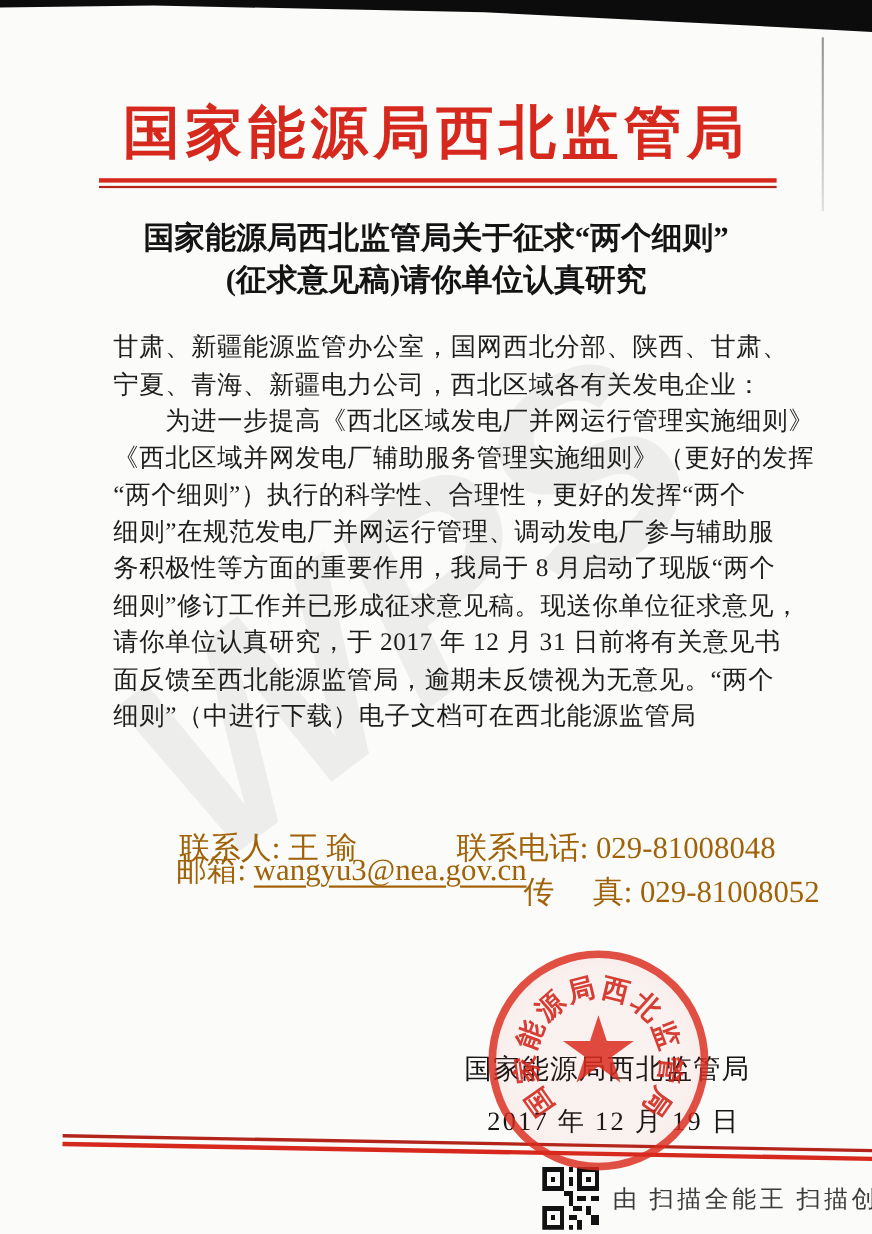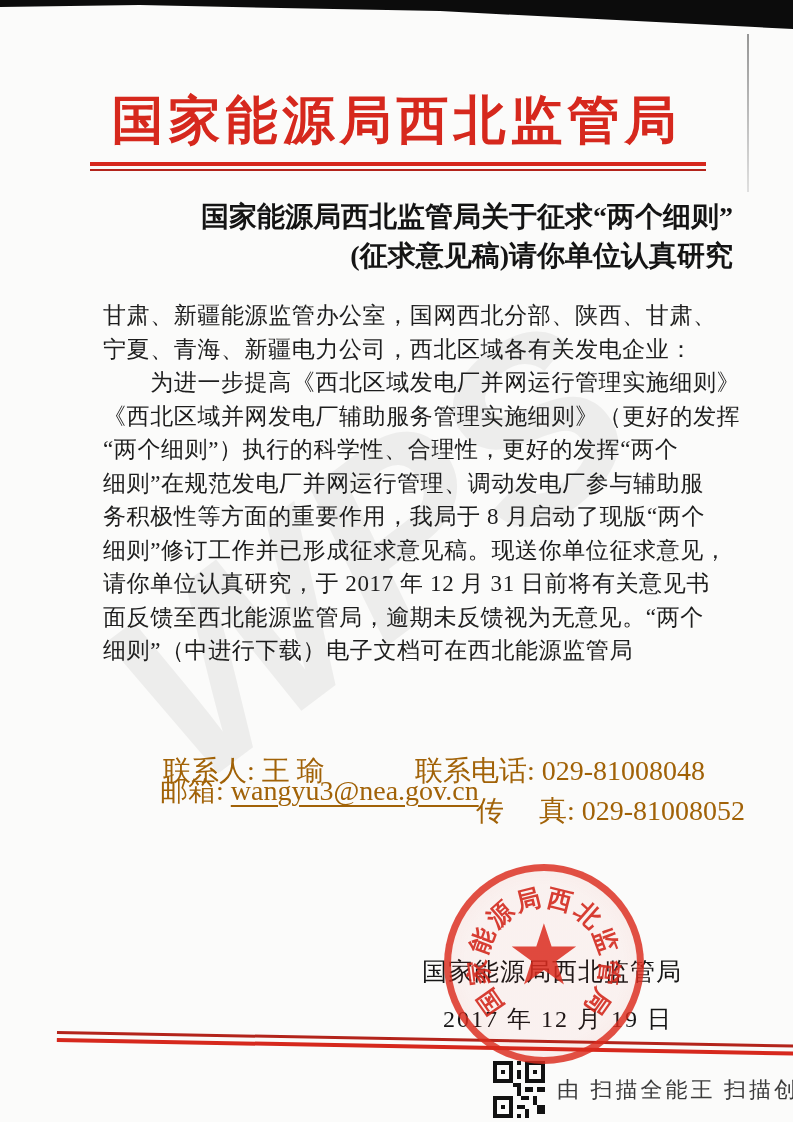--- a/index.html
+++ b/index.html
@@ -15,21 +15,21 @@
 
   
   .agency-header{position:absolute;top:86px;left:0;width:100%;text-align:center;
                  font-size:52px;font-weight:bold;letter-spacing:5px;color:var(--red);z-index:2;white-space:nowrap;}
   .header-rule{position:absolute;top:162px;left:90px;width:616px;z-index:2;}
   .header-rule .thick{height:4px;background:var(--red);}
   .header-rule .gap{height:3px;}
   .header-rule .thin{height:2px;background:#b3241b;}
 
   
-  .doc-title{position:absolute;top:197px;left:60px;width:673px;text-align:right;
+  .doc-title{position:absolute;top:197px;left:60px;width:673px;text-align:center;
              font-size:28px;font-weight:bold;line-height:39px;color:#141414;z-index:2;}
 
   
   .watermark{position:absolute;left:10px;top:300px;width:720px;height:500px;z-index:0;
              display:flex;align-items:center;justify-content:center;
              transform:rotate(-37deg);font-family:"Liberation Sans",sans-serif;
              font-size:250px;font-weight:bold;font-style:italic;color:#ededec;user-select:none;}
 
   
   .body-text{position:absolute;top:299px;left:103px;width:596px;z-index:1;color:#1d1d1d;}

